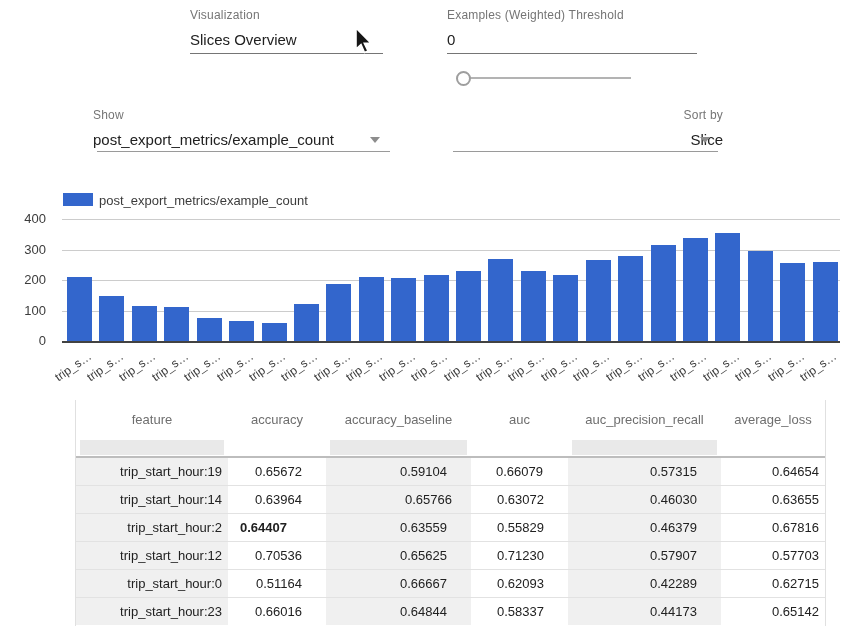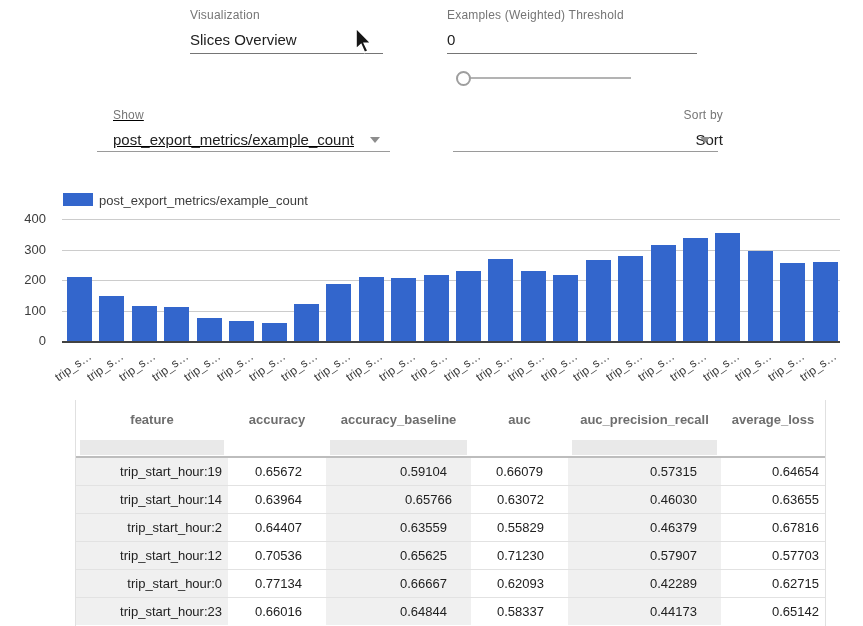--- a/index.html
+++ b/index.html
@@ -29,21 +29,21 @@
   .gridline{position:absolute;left:0;width:778px;height:1px;background:#cccccc;}
   .bar{position:absolute;bottom:0;width:25px;background:#3366cc;}
   .ytick{position:absolute;left:0;width:46px;text-align:right;font-size:13px;color:#3c3c3c;}
   .xtick{position:absolute;top:139px;width:64px;text-align:right;font-size:12px;color:#3c3c3c;
     transform:rotate(-35deg);transform-origin:100% 0;white-space:nowrap;}
   
   .tbl-wrap{position:absolute;left:75px;top:400px;width:751px;height:226px;
     border-left:1px solid #e0e0e0;border-right:1px solid #e0e0e0;
     overflow:hidden;box-sizing:border-box;}
   table.metrics{border-collapse:collapse;table-layout:fixed;width:749px;font-size:13px;}
-  table.metrics th{height:39px;font-weight:700;color:#6e6e6e;text-align:center;
+  table.metrics th{height:39px;font-weight:400;color:#6e6e6e;text-align:center;
     vertical-align:middle;padding:0;overflow:hidden;white-space:nowrap;}
   tr.filter-row td{height:17px;padding:0;vertical-align:middle;}
   .filter-box{height:15px;margin:0 4px;background:#e9e9e9;}
   tbody.data td{height:27px;padding:0;border-top:1px solid #e2e2e2;
     text-align:right;color:#212121;vertical-align:middle;white-space:nowrap;overflow:hidden;}
   tbody.data tr:first-child td{border-top:2px solid #bdbdbd;}
   td.shaded{background:#f0f0f0;}
   .cursor-svg{position:absolute;left:353px;top:27px;}
 </style>
 </head>
@@ -58,30 +58,30 @@
 
 <div class="field" style="left:447px;top:8px;width:260px;">
   <div class="field-label">Examples (Weighted) Threshold</div>
   <div class="field-value">0</div>
 </div>
 <div class="underline" style="left:447px;top:53px;width:250px;"></div>
 
 <div class="slider-track"></div>
 <div class="slider-thumb"></div>
 
-<div class="field" style="left:113px;top:108px;width:300px;text-decoration:underline;">
+<div class="field" style="left:93px;top:108px;width:300px;">
   <div class="field-label">Show</div>
   <div class="field-value">post_export_metrics/example_count</div>
 </div>
 <div class="underline" style="left:97px;top:151px;width:293px;background:#9a9a9a;"></div>
 <div class="caret" style="left:370px;top:137px;"></div>
 
 <div class="field" style="left:453px;top:108px;width:270px;text-align:right;">
   <div class="field-label">Sort by</div>
-  <div class="field-value">Sort</div>
+  <div class="field-value">Slice</div>
 </div>
 <div class="underline" style="left:453px;top:151px;width:265px;background:#9a9a9a;"></div>
 <div class="caret" style="left:700px;top:137px;"></div>
 
 <svg class="cursor-svg" width="22" height="28" viewBox="0 0 22 28">
   <polygon points="3,1 3,22 8,17.5 11.5,25.5 15,24 11.3,16.3 18,16.3" fill="#161616" stroke="#ffffff" stroke-width="1.6"></polygon>
 </svg>
 
 <div class="legend">
   <div class="legend-swatch" style="background: rgb(51, 102, 204);"></div>
@@ -188,37 +188,37 @@
         <tr>
           <td class="shaded" style="padding-right: 6px;">trip_start_hour:14</td>
           <td style="padding-right: 24px;">0.63964</td>
           <td class="shaded" style="padding-right: 19px;">0.65766</td>
           <td style="padding-right: 24px;">0.63072</td>
           <td class="shaded" style="padding-right: 24px;">0.46030</td>
           <td style="padding-right: 6px;">0.63655</td>
         </tr>
         <tr>
           <td class="shaded" style="padding-right: 6px;">trip_start_hour:2</td>
-          <td style="padding-right: 24px;">0.64407</td>
+          <td style="padding-right: 39px; font-weight: bold;">0.64407</td>
           <td class="shaded" style="padding-right: 24px;">0.63559</td>
           <td style="padding-right: 24px;">0.55829</td>
           <td class="shaded" style="padding-right: 24px;">0.46379</td>
           <td style="padding-right: 6px;">0.67816</td>
         </tr>
         <tr>
           <td class="shaded" style="padding-right: 6px;">trip_start_hour:12</td>
           <td style="padding-right: 24px;">0.70536</td>
           <td class="shaded" style="padding-right: 24px;">0.65625</td>
           <td style="padding-right: 24px;">0.71230</td>
           <td class="shaded" style="padding-right: 24px;">0.57907</td>
           <td style="padding-right: 6px;">0.57703</td>
         </tr>
         <tr>
           <td class="shaded" style="padding-right: 6px;">trip_start_hour:0</td>
-          <td style="padding-right: 24px;">0.77134</td>
+          <td style="padding-right: 24px;">0.51164</td>
           <td class="shaded" style="padding-right: 24px;">0.66667</td>
           <td style="padding-right: 24px;">0.62093</td>
           <td class="shaded" style="padding-right: 24px;">0.42289</td>
           <td style="padding-right: 6px;">0.62715</td>
         </tr>
         <tr>
           <td class="shaded" style="padding-right: 6px;">trip_start_hour:23</td>
           <td style="padding-right: 24px;">0.66016</td>
           <td class="shaded" style="padding-right: 24px;">0.64844</td>
           <td style="padding-right: 24px;">0.58337</td>

